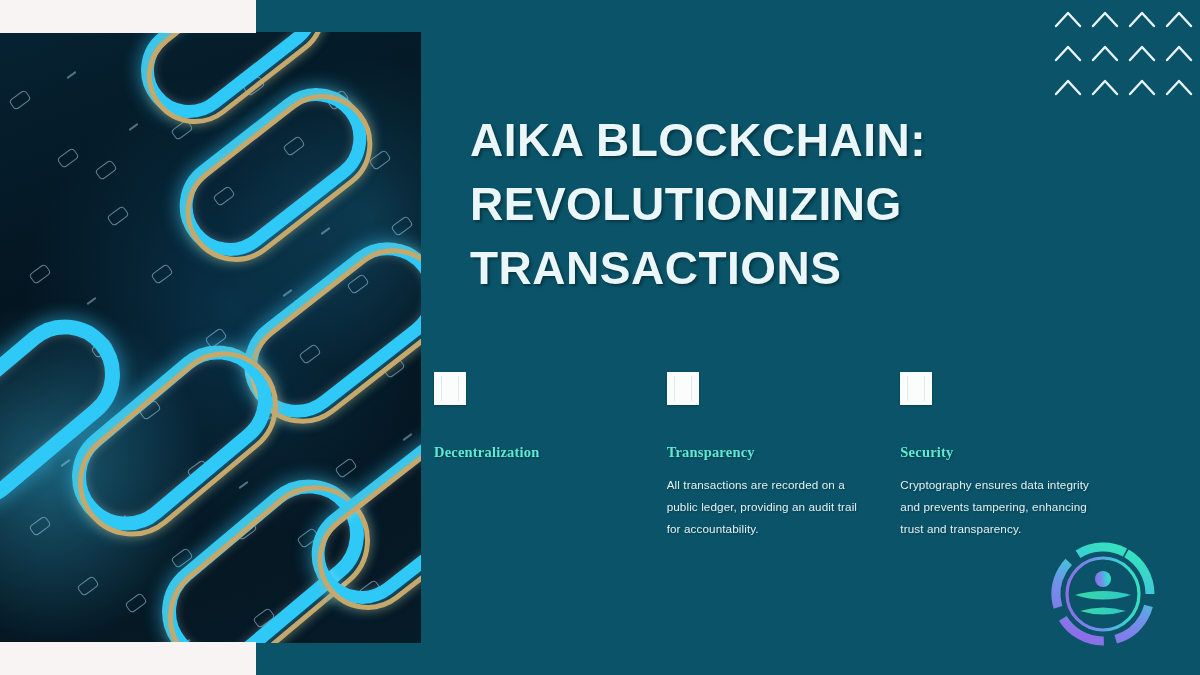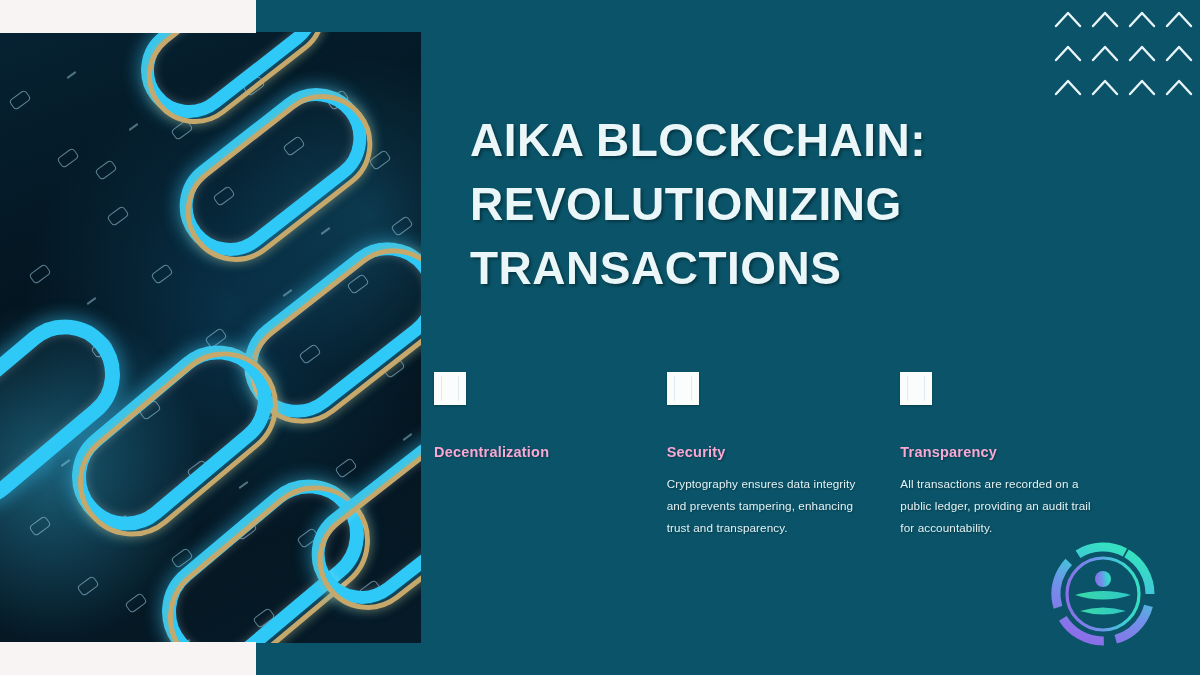--- a/index.html
+++ b/index.html
@@ -111,25 +111,26 @@
   }
   .icon-square::after {
     content:"";
     position:absolute;
     right:7px; top:4px;
     width:1px; height:25px;
     background:rgba(200,220,228,.55);
   }
   .feature h3 {
     margin-top:39px;
-    color:#f9a8d4;
+    color:#5eead4;
     font-size:14.5px;
     font-weight:700;
     letter-spacing:.2px;
     text-shadow:1px 1px 2px rgba(0,0,0,.3);
+    font-family:Liberation Serif, serif;
   }
   .feature p {
     margin-top:13px;
     color:#e2f1f4;
     font-size:11.7px;
     font-weight:400;
     line-height:22px;
     letter-spacing:.1px;
     text-shadow:1px 1px 2px rgba(0,0,0,.28);
   }
@@ -273,28 +274,28 @@
 
 <div class="features">
 
   <div class="feature">
     <div class="icon-square"></div>
     <h3>Decentralization</h3>
   </div>
 
   <div class="feature">
     <div class="icon-square"></div>
+    <h3>Transparency</h3>
+    <p>All transactions are recorded on a public ledger, providing an audit trail for accountability.</p>
+  </div>
+
+  <div class="feature">
+    <div class="icon-square"></div>
     <h3>Security</h3>
     <p>Cryptography ensures data integrity and prevents tampering, enhancing trust and transparency.</p>
-  </div>
-
-  <div class="feature">
-    <div class="icon-square"></div>
-    <h3>Transparency</h3>
-    <p>All transactions are recorded on a public ledger, providing an audit trail for accountability.</p>
   </div>
 
 </div>
 
 <div class="logo">
   <svg viewBox="0 0 112 112" width="112" height="112" fill="none">
     <defs>
       <linearGradient id="lg" x1="0" y1="0.55" x2="1" y2="0.45">
         <stop offset="0%" stop-color="#8b6fe8"></stop>
         <stop offset="42%" stop-color="#6f93ea"></stop>

